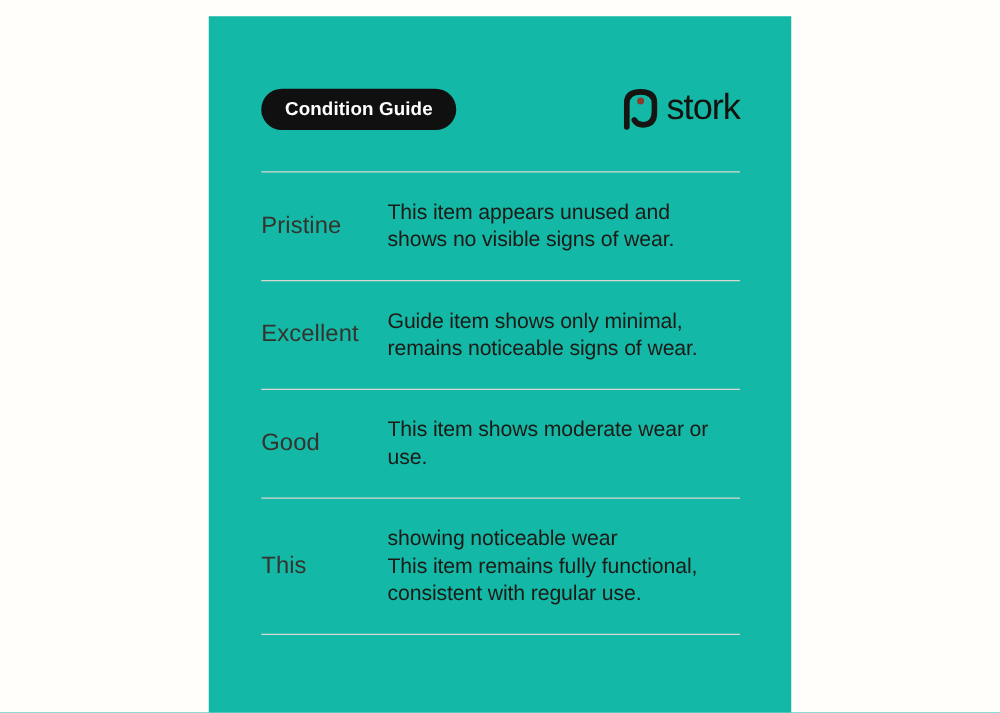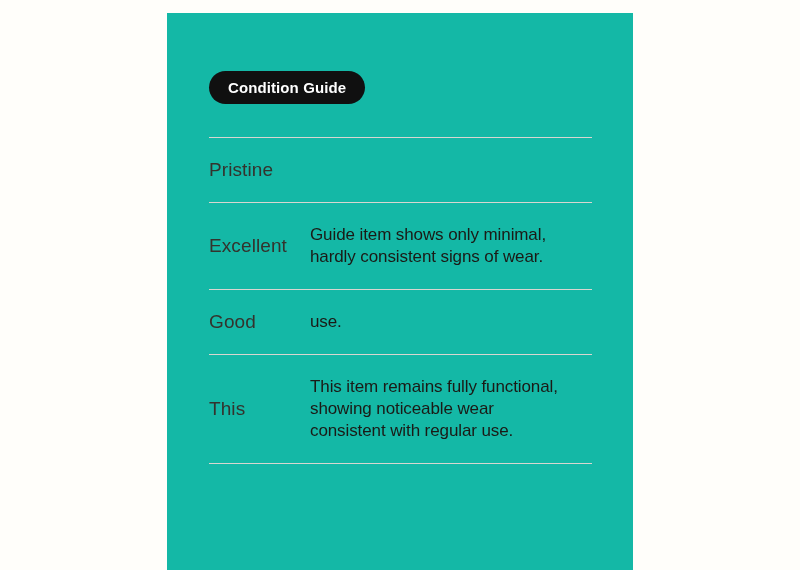--- a/index.html
+++ b/index.html
@@ -85,46 +85,60 @@
   }
 </style>
 </head>
 <body>
 
 <div class="card">
 
   <div class="header">
     <div class="badge">Condition Guide</div>
 
+    <div class="logo">
+      <span>
+        <svg width="27" height="33" viewBox="0 0 27 33" xmlns="http://www.w3.org/2000/svg">
+          <path d="M 2.4 30.4 L 2.4 11.6 Q 2.4 2.4 13.5 2.4 Q 24.6 2.4 24.6 11.6 L 24.6 18.2 Q 24.6 28.8 15.6 28.8 Q 10.6 28.8 8.5 25.0" fill="none" stroke="#141410" stroke-width="4.6" stroke-linecap="round"></path>
+          <circle cx="13.5" cy="9.8" r="2.8" fill="#8d3b2c"></circle>
+        </svg>
+      </span>
+      <span class="logo-text">stork</span>
+    </div>
   </div>
 
   <div class="table">
 
     <div class="row">
       <div class="label">Pristine</div>
+      <div class="desc">
+        <div>This item appears unused and</div>
+        <div>shows no visible signs of wear.</div>
+      </div>
     </div>
 
     <div class="row">
       <div class="label">Excellent</div>
       <div class="desc">
         <div>Guide item shows only minimal,</div>
-        <div>hardly consistent signs of wear.</div>
+        <div>remains noticeable signs of wear.</div>
       </div>
     </div>
 
     <div class="row">
       <div class="label">Good</div>
       <div class="desc">
+        <div>This item shows moderate wear or</div>
         <div>use.</div>
       </div>
     </div>
 
     <div class="row">
       <div class="label">This</div>
       <div class="desc">
+        <div>showing noticeable wear</div>
         <div>This item remains fully functional,</div>
-        <div>showing noticeable wear</div>
         <div>consistent with regular use.</div>
       </div>
     </div>
 
   </div>
 </div>
 
 </body></html>

